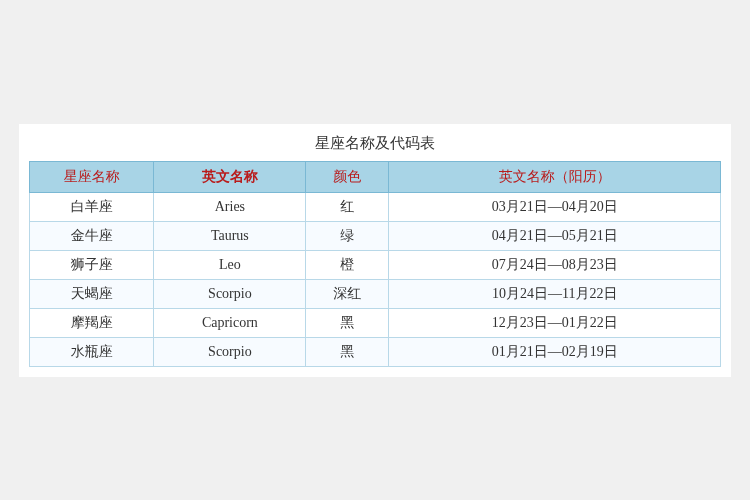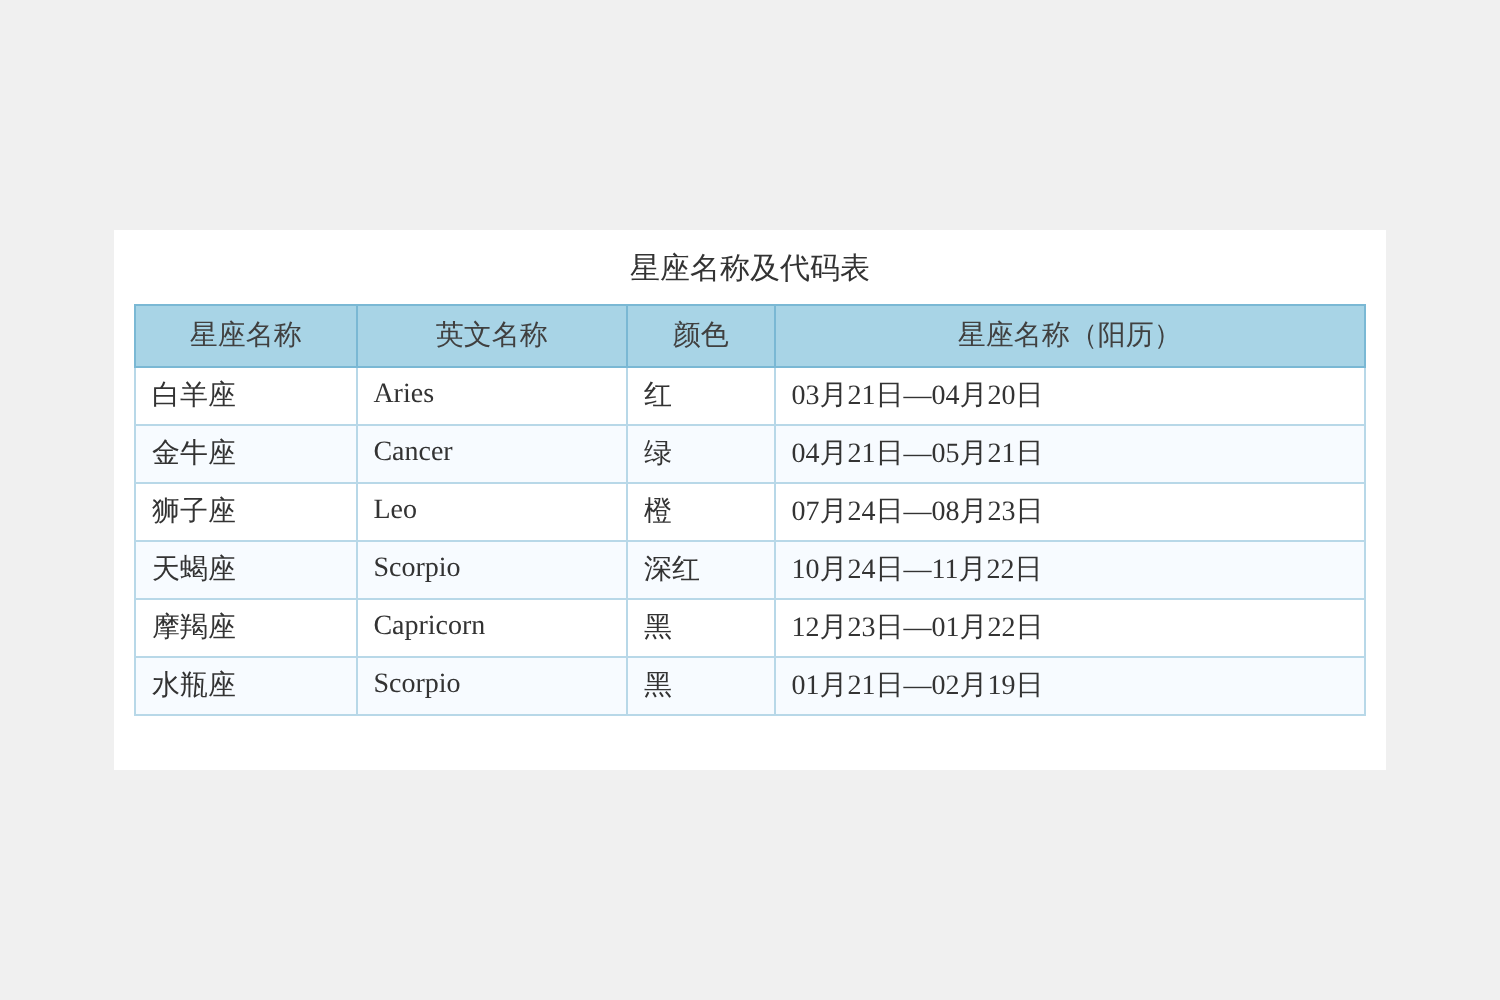--- a/index.html
+++ b/index.html
@@ -8,83 +8,84 @@
       height: 500px;
       background: #f0f0f0;
       display: flex;
       align-items: center;
       justify-content: center;
       font-family: "SimSun", "宋体", serif;
       font-size: 14px;
     }
     .container {
       background: #fff;
-      width: 636px;
-      padding: 10px 10px 27px 10px;
+      width: 712px;
+      padding: 10px 10px 10px 10px;
     }
     .page-title {
       text-align: center;
       font-size: 15px;
       color: #333;
       margin-bottom: 8px;
     }
     table {
       width: 100%;
       border-collapse: collapse;
     }
     thead tr {
       background-color: #a8d4e6;
     }
     thead th {
       border: 1px solid #7ab8d4;
       padding: 6px 8px;
       text-align: center;
       font-weight: normal;
-      color: #404040;
+      color: #b91c1c;
     }
     tbody tr {
       background-color: #fff;
     }
     tbody tr:nth-child(even) {
       background-color: #f7fbff;
     }
     tbody td {
       border: 1px solid #b8d8e8;
       padding: 5px 8px;
+      text-align: center;
       color: #333;
     }
     .col-name { width: 18%; }
-    .col-en   { width: 22%; }
+    .col-en   { width: 22%; font-weight: bold; }
     .col-color{ width: 12%; }
     .col-date { width: 48%; }
   </style>
 </head>
 <body>
 
 <div class="container">
   <div class="page-title">星座名称及代码表</div>
   <table>
     <thead>
       <tr>
         <th class="col-name">星座名称</th>
         <th class="col-en">英文名称</th>
         <th class="col-color">颜色</th>
-        <th class="col-date">星座名称（阳历）</th>
+        <th class="col-date">英文名称（阳历）</th>
       </tr>
     </thead>
     <tbody id="table-body">
     <tr>
       <td>白羊座</td>
       <td>Aries</td>
       <td>红</td>
       <td>03月21日—04月20日</td>
     </tr>
         <tr>
       <td>金牛座</td>
-      <td>Cancer</td>
+      <td>Taurus</td>
       <td>绿</td>
       <td>04月21日—05月21日</td>
     </tr>
         <tr>
       <td>狮子座</td>
       <td>Leo</td>
       <td>橙</td>
       <td>07月24日—08月23日</td>
     </tr>
         <tr>

